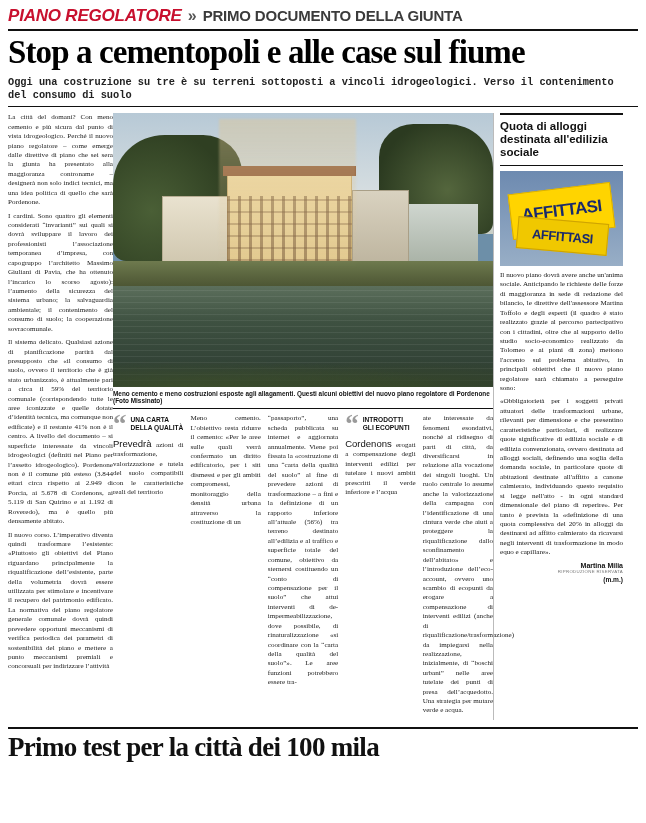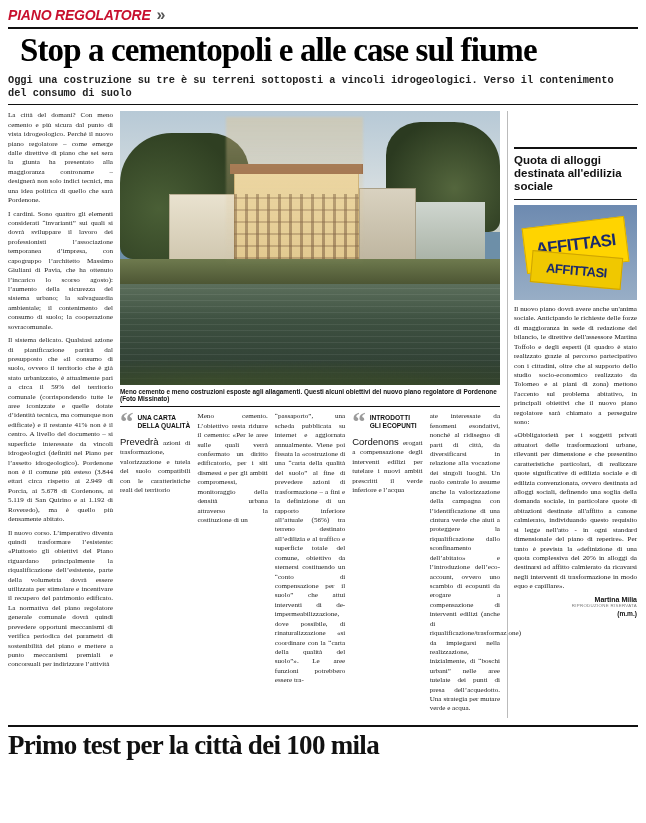--- a/index.html
+++ b/index.html
@@ -27,21 +27,21 @@
     display: flex;
     align-items: baseline;
     border-bottom: 2px solid #111;
     padding-bottom: 3px;
     margin-bottom: 5px;
   }
   .kicker-main {
     font-family: "Liberation Sans", sans-serif;
     font-weight: bold;
     font-style: italic;
-    font-size: 14px;
+    font-size: 17px;
     letter-spacing: -0.2px;
     color: #c8102e;
     text-transform: uppercase;
   }
   .kicker-arrows {
     font-family: "Liberation Sans", sans-serif;
     font-weight: bold;
     font-size: 16px;
     color: #555;
     margin: 0 6px;
@@ -55,38 +55,37 @@
     letter-spacing: -0.2px;
   }
 
   
   .headline {
     font-family: "Liberation Serif", serif;
     font-weight: bold;
     font-size: 33px;
     line-height: 1.02;
     letter-spacing: -0.9px;
-    margin: 4px 0 6px 12px;
+    margin: 4px 0 6px 0;
     color: #000;
   }
   .subhead {
     font-family: Liberation Mono, monospace;
     font-size: 10.3px;
     font-weight: bold;
     line-height: 1.25;
     color: #222;
     border-bottom: 1px solid #111;
     padding-bottom: 5px;
     margin-bottom: 6px;
   }
 
   
   .top-zone {
     display: flex;
-    gap: 7px;
   }
   .col-left {
     width: 105px;
     flex: 0 0 105px;
   }
   .col-center {
     width: 380px;
     flex: 0 0 380px;
   }
   .col-right {
@@ -227,21 +226,20 @@
   .box-title {
     font-family: "Liberation Sans", sans-serif;
     font-size: 11.5px;
     font-weight: bold;
     line-height: 1.12;
     color: #111;
     border-top: 2px solid #111;
     border-bottom: 1px solid #111;
     padding: 5px 0 6px 0;
     margin-bottom: 5px;
-    margin-top: 36px;
   }
   .box-photo {
     width: 100%;
     height: 95px;
     position: relative;
     overflow: hidden;
     background: #2c3f5c;
     margin-bottom: 5px;
   }
   .bp-sky {
@@ -319,20 +317,21 @@
   }
 </style>
 </head>
 <body>
 
 <div class="page">
 
   <div class="kicker-bar">
     <span class="kicker-main">PIANO REGOLATORE</span>
     <span class="kicker-arrows">»</span>
+    <span class="kicker-sub">PRIMO DOCUMENTO DELLA GIUNTA</span>
   </div>
 
   <div class="headline">Stop a cementopoli e alle case sul fiume</div>
   <div class="subhead">Oggi una costruzione su tre è su terreni sottoposti a vincoli idrogeologici. Verso il contenimento del consumo di suolo</div>
 
   <div class="top-zone">
 
     <div class="col-left">
       <div class="body-text">
         <p>La città del domani? Con meno cemento e più sicura dal punto di vista idrogeologico. Perché il nuovo piano regolatore – come emerge dalle direttive di piano che sei sera la giunta ha presentato alla maggioranza controname – designerà non solo indici tecnici, ma una idea politica di quello che sarà Pordenone.</p>

